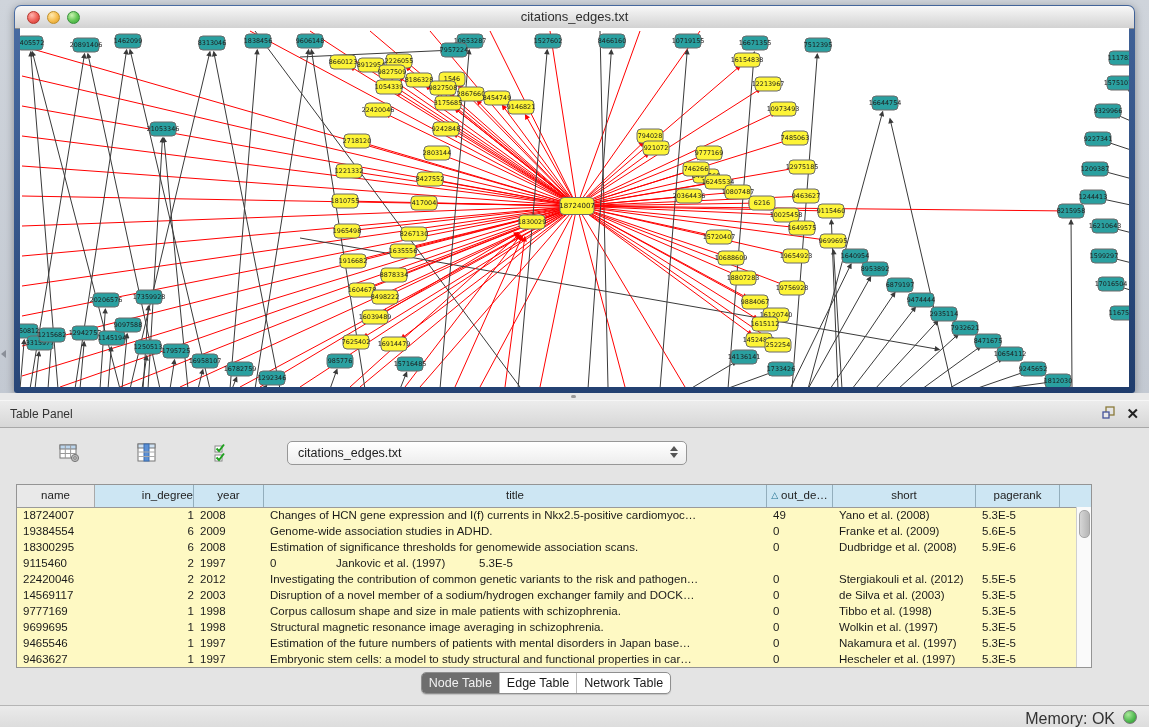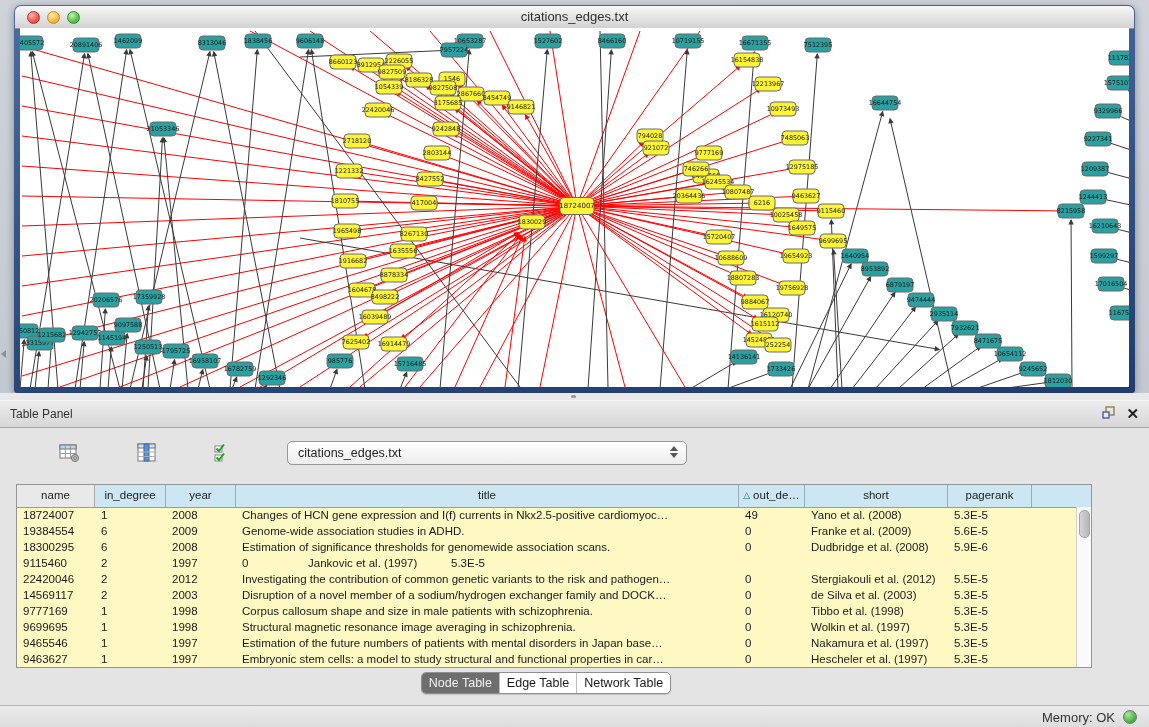--- a/index.html
+++ b/index.html
@@ -37,32 +37,32 @@
   .dd-down{border-top:5px solid #555;}
   
   .table-wrap{position:absolute;left:16px;top:84px;width:1076px;height:184px;background:#fef9c3;border:1px solid #949494;box-sizing:border-box;overflow:hidden;}
   .thead{display:flex;height:22px;border-bottom:1px solid #9a9a9a;}
   .th{box-sizing:border-box;height:22px;line-height:21px;text-align:center;font-size:11.5px;color:#222;background:#cde6f3;border-right:1px solid #93aebc;overflow:hidden;white-space:nowrap;}
   .th.gray{background:#e9e9e9;border-right:1px solid #a9a9a9;}
   .th .sort-tri{display:inline-block;color:#1d6e8e;font-size:9px;margin-right:3px;transform:translateY(-1px);}
   .tbody{position:absolute;left:0;top:22px;right:14px;bottom:0;}
   .tr{display:flex;height:16px;}
   .td{box-sizing:border-box;padding-left:6px;font-size:11.5px;line-height:16px;color:#1a1a1a;white-space:nowrap;overflow:hidden;text-overflow:ellipsis;}
-  .c0{width:78px;}.c1{width:71px;}.c2{width:70px;}.c3{width:503px;}.c4{width:66px;}.c5{width:143px;}.c6{width:84px;}.c7{flex:1;border-right:none;}
+  .c0{width:78px;}.c1{width:99px;text-align:right;}.c2{width:70px;}.c3{width:503px;}.c4{width:66px;}.c5{width:143px;}.c6{width:84px;}.c7{flex:1;border-right:none;}
   .vscroll{position:absolute;right:0;top:22px;width:14px;bottom:0;background:#fafafa;border-left:1px solid #d0d0d0;}
   .vthumb{position:absolute;left:2px;top:3px;width:9px;height:26px;border-radius:5px;background:linear-gradient(90deg,#d6d6d6,#b5b5b5);border:1px solid #a5a5a5;}
   
   .tabs-row{position:absolute;left:0;top:272px;width:1092px;display:flex;justify-content:center;}
   .seg{display:inline-flex;border:1px solid #8f8f8f;border-radius:5px;overflow:hidden;background:#fff;box-shadow:0 1px 1px rgba(0,0,0,.15);}
   .tab{padding:3px 7px;font-size:12.5px;color:#1a1a1a;border-right:1px solid #bdbdbd;cursor:default;}
   .tab:last-child{border-right:none;}
   .tab.active{background:#6e6e6e;color:#f2f2f2;}
   
   .statusbar{position:absolute;left:0;top:705px;width:1149px;height:22px;background:linear-gradient(#ebebeb,#dcdcdc);border-top:1px solid #b5b5b5;}
-  .mem{position:absolute;right:34px;top:4px;font-size:13px;color:#333;text-align:center;}
+  .mem{position:absolute;right:34px;top:4px;font-size:16px;color:#333;text-align:center;}
   .mem-dot{position:absolute;right:12px;top:4px;width:14px;height:14px;border-radius:50%;background:radial-gradient(circle at 35% 30%,#a9e89a,#4db84d 60%,#2f8f2f);border:1px solid #777;box-sizing:border-box;}
 </style>
 </head>
 <body>
 
 <div class="app">
 
   <div class="net-region">
     <div class="net-window">
       <div class="titlebar">

